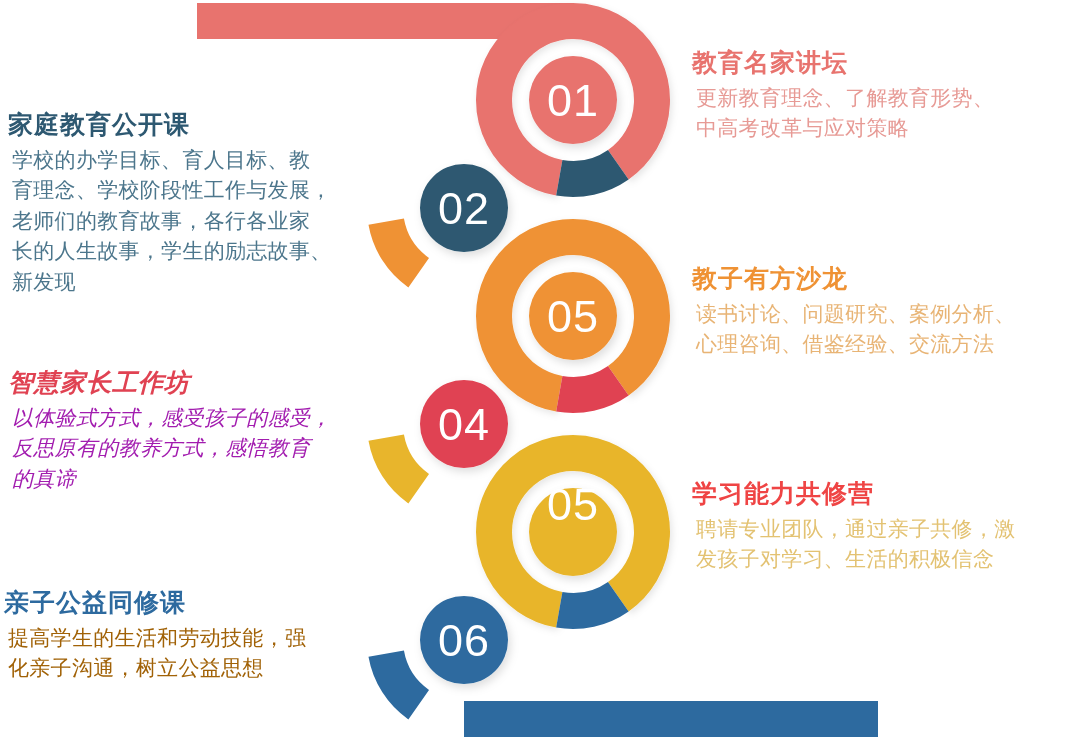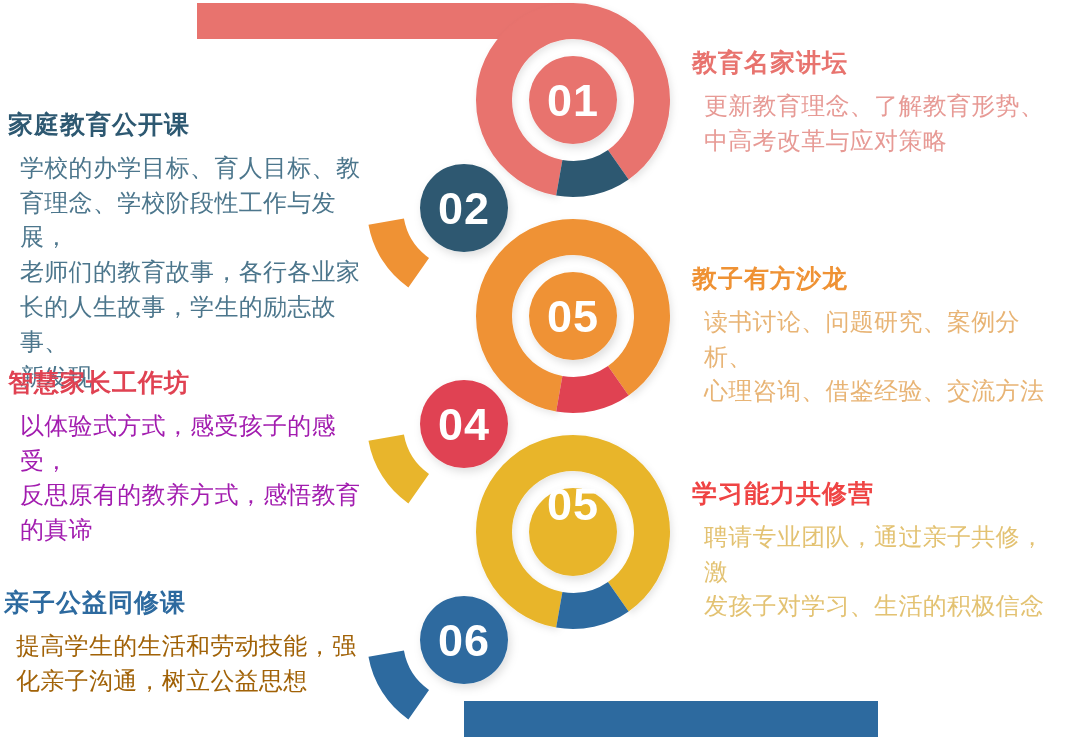--- a/index.html
+++ b/index.html
@@ -13,43 +13,43 @@
   #stage{position:relative;width:1080px;height:749px;}
 
   
   #chain{position:absolute;left:0;top:0;width:1080px;height:749px;}
 
   
   .num{
     position:absolute;
     color:#ffffff;
     font-size:45px;
-    font-weight:700;
+    font-weight:400;
     letter-spacing:1px;
     line-height:1;
     transform:translate(-50%,-50%);
     white-space:nowrap;
     user-select:none;
   }
 
   
   .block{position:absolute;}
   .block .ttl{
     font-size:25px;
     font-weight:bold;
     line-height:1.15;
     letter-spacing:1px;
     margin:0 0 6px 0;
     white-space:nowrap;
   }
   .block .body{
-    font-size:24px;
+    font-size:21px;
     line-height:1.45;
     letter-spacing:0.3px;
-    margin:12px;
+    margin:4px;
   }
 
   .left{text-align:left;}
   .right{text-align:left;}
 </style>
 </head>
 <body>
 
 <div id="stage">
 
@@ -116,21 +116,21 @@
     <p class="ttl" style="color: rgb(45, 88, 113);">家庭教育公开课</p>
     <p class="body" style="color: rgb(76, 118, 140);">
       <span>学校的办学目标、育人目标、教</span><br>
       <span>育理念、学校阶段性工作与发展，</span><br>
       <span>老师们的教育故事，各行各业家</span><br>
       <span>长的人生故事，学生的励志故事、</span><br>
       <span>新发现</span>
     </p>
   </div>
 
-  <div class="block left" style="left:8px;top:368px;width:376px;">
+  <div class="block left" style="left:8px;top:368px;width:376px;font-style:italic;">
     <p class="ttl" style="color: rgb(224, 66, 82);">智慧家长工作坊</p>
     <p class="body" style="color: #a21caf;">
       <span>以体验式方式，感受孩子的感受，</span><br>
       <span>反思原有的教养方式，感悟教育</span><br>
       <span>的真谛</span>
     </p>
   </div>
 
   <div class="block right" style="left:692px;top:479px;width:382px;">
     <p class="ttl" style="color: #ef4444;">学习能力共修营</p>

